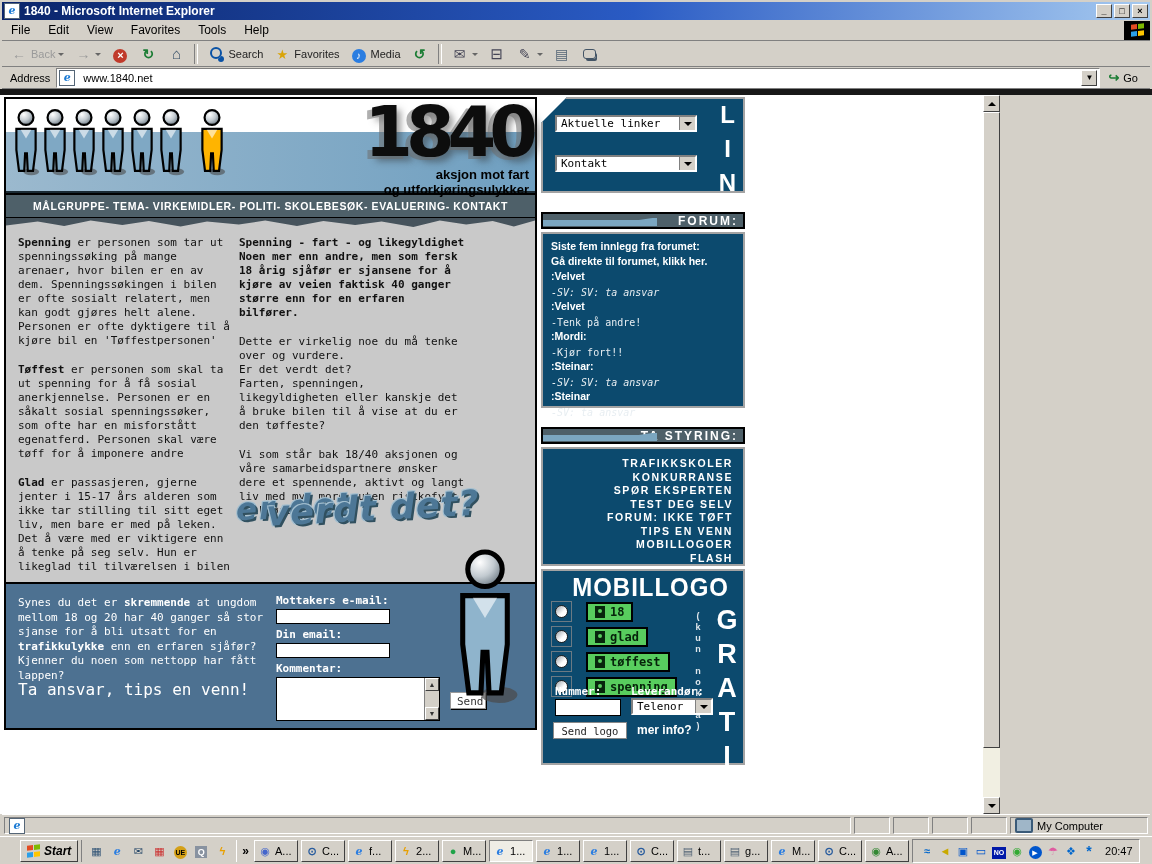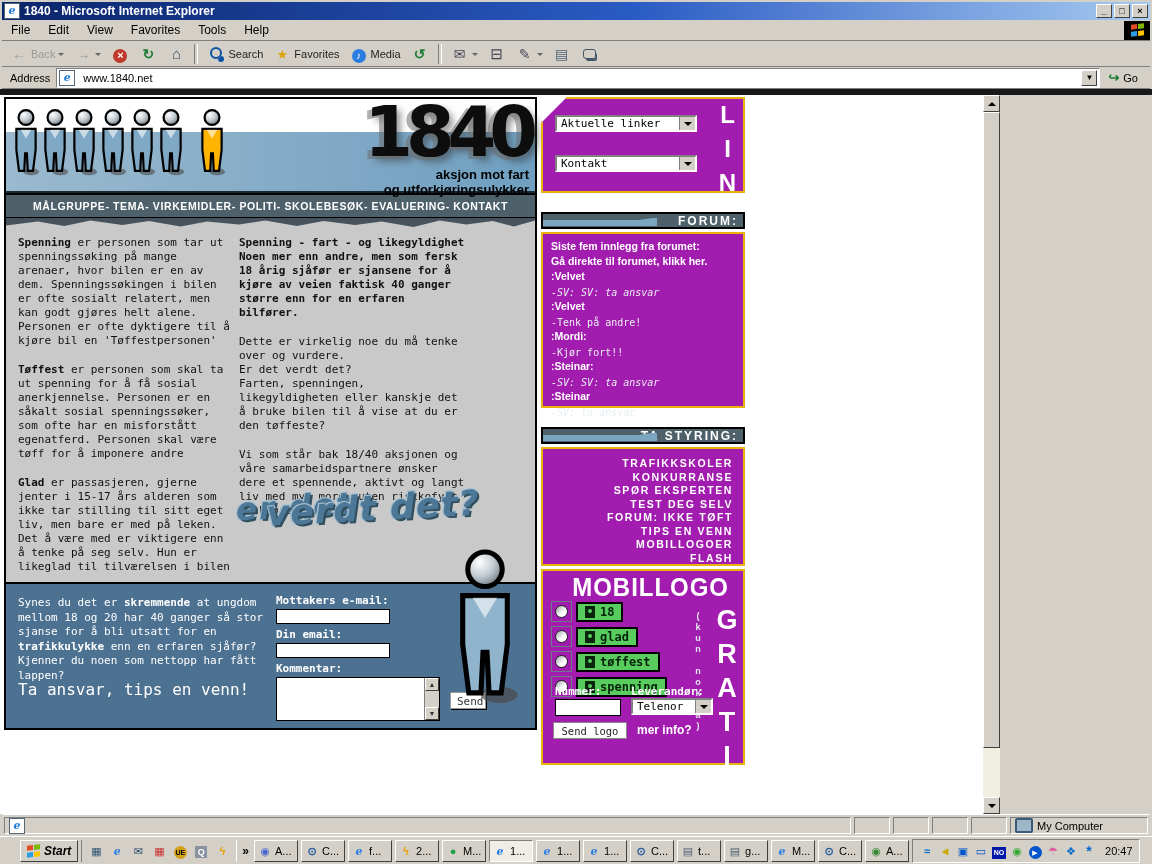--- a/index.html
+++ b/index.html
@@ -109,21 +109,21 @@
   .sarr{height:13px;background:#d4d0c8;border:1px solid;border-color:#fff #404040 #404040 #fff;
     font-size:7px;line-height:11px;text-align:center;color:#333;padding:0;}
   .send-btn{position:absolute;left:444px;top:108px;width:36px;height:17px;background:#fff;border:1px solid #999;
     box-shadow:1px 1px 0 #000;color:#333;font-family:"DejaVu Sans Mono",monospace;font-size:11px;line-height:15px;text-align:center;}
   .bigfig{position:absolute;left:446px;top:448px;width:66px;height:158px;z-index:6;}
   .bigfig svg{width:100%;height:100%;}
   .bigfig .torso{fill:#8fb4cc;stroke:#000;stroke-width:2.5;}
   .bigfig .fhead{stroke:#000;stroke-width:2.5;}
   
   .sidebar{position:absolute;left:541px;top:2px;width:204px;}
-  .panel{background:#a21caf;border:2px solid #eab308;box-sizing:border-box;color:#fff;}
+  .panel{background:#0c4a6e;border:2px solid #a3a3a3;box-sizing:border-box;color:#fff;}
   .links-panel{height:96px;position:relative;clip-path:polygon(26px 0,100% 0,100% 100%,0 100%,0 26px);}
   .dd{position:absolute;left:12px;width:142px;height:17px;background:#fff;border:2px solid;border-color:#808080 #fff #fff #808080;
     display:flex;align-items:center;font-family:"DejaVu Sans Mono",monospace;font-size:11px;color:#000;padding-left:4px;box-sizing:border-box;}
   .dd-1{top:16px;} .dd-2{top:56px;}
   .dbtn{margin-left:auto;width:15px;height:100%;background:#d4d0c8;border-left:1px solid #808080;
     display:flex;align-items:center;justify-content:center;}
   .dbtn::after{content:"";border:4px solid transparent;border-top-color:#000;margin-top:4px;}
   .vert{writing-mode:vertical-rl;text-orientation:upright;font-weight:bold;}
   .vert-links{position:absolute;right:3px;top:2px;color:#fff;font-size:24px;letter-spacing:7px;line-height:26px;}
   .band{height:17px;background:#4e6069;border:2px solid #000;box-sizing:border-box;position:relative;margin-top:19px;
@@ -135,21 +135,21 @@
   .forum-intro{font-weight:bold;font-size:10.5px;line-height:13px;margin-bottom:2px;}
   .post .author{display:block;font-weight:bold;font-size:10.5px;line-height:12px;}
   .post .reply{font-family:"DejaVu Sans Mono",monospace;font-size:10px;line-height:12px;color:#e8eef2;}
   .ta-panel{height:119px;margin-top:3px;padding:8px 10px;text-align:right;}
   .ta-link{display:block;color:#fff;font-weight:bold;font-size:10.5px;line-height:13.5px;letter-spacing:1.6px;text-decoration:none;}
   .mobil-panel{height:196px;margin-top:3px;position:relative;}
   .mobil-title{position:absolute;left:26px;top:2px;font-weight:bold;font-size:25px;letter-spacing:1px;transform:scaleX(.96);}
   .gratis{position:absolute;right:3px;top:34px;font-size:27px;letter-spacing:4px;line-height:27px;color:#fff;}
   .kun{position:absolute;right:40px;top:40px;font-size:9px;letter-spacing:1px;color:#dfe7ec;}
   .mrows{position:absolute;left:8px;top:30px;display:flex;flex-direction:column;gap:4px;}
-  .mrow{display:flex;align-items:center;gap:4px;}
+  .mrow{display:flex;align-items:center;gap:14px;}
   .rbox{width:19px;height:19px;border:1px solid #6b7a84;display:flex;align-items:center;justify-content:center;}
   .mradio{width:11px;height:11px;border-radius:50%;background:linear-gradient(135deg,#9aa2a8,#fff 60%);border:1px solid #222;}
   .mlogo{height:16px;background:#58cd5e;border:2px solid #000;display:inline-flex;align-items:center;padding:0 7px;
     font-family:"DejaVu Sans Mono",monospace;font-weight:bold;font-size:12px;color:#06230a;gap:5px;}
   .px{width:10px;height:12px;background:#07260c;display:inline-block;position:relative;}
   .px::after{content:"";position:absolute;left:3px;top:3px;width:4px;height:4px;background:#58cd5e;border-radius:50%;}
   .mnum-label{position:absolute;left:12px;top:114px;font-family:"DejaVu Sans Mono",monospace;font-weight:bold;font-size:11px;}
   .mnum-input{position:absolute;left:12px;top:128px;width:64px;height:15px;background:#fff;border:1px solid #000;}
   .mlev-label{position:absolute;left:88px;top:114px;font-family:"DejaVu Sans Mono",monospace;font-weight:bold;font-size:11px;}
   .mlev-dd{left:88px;top:127px;width:82px;}

